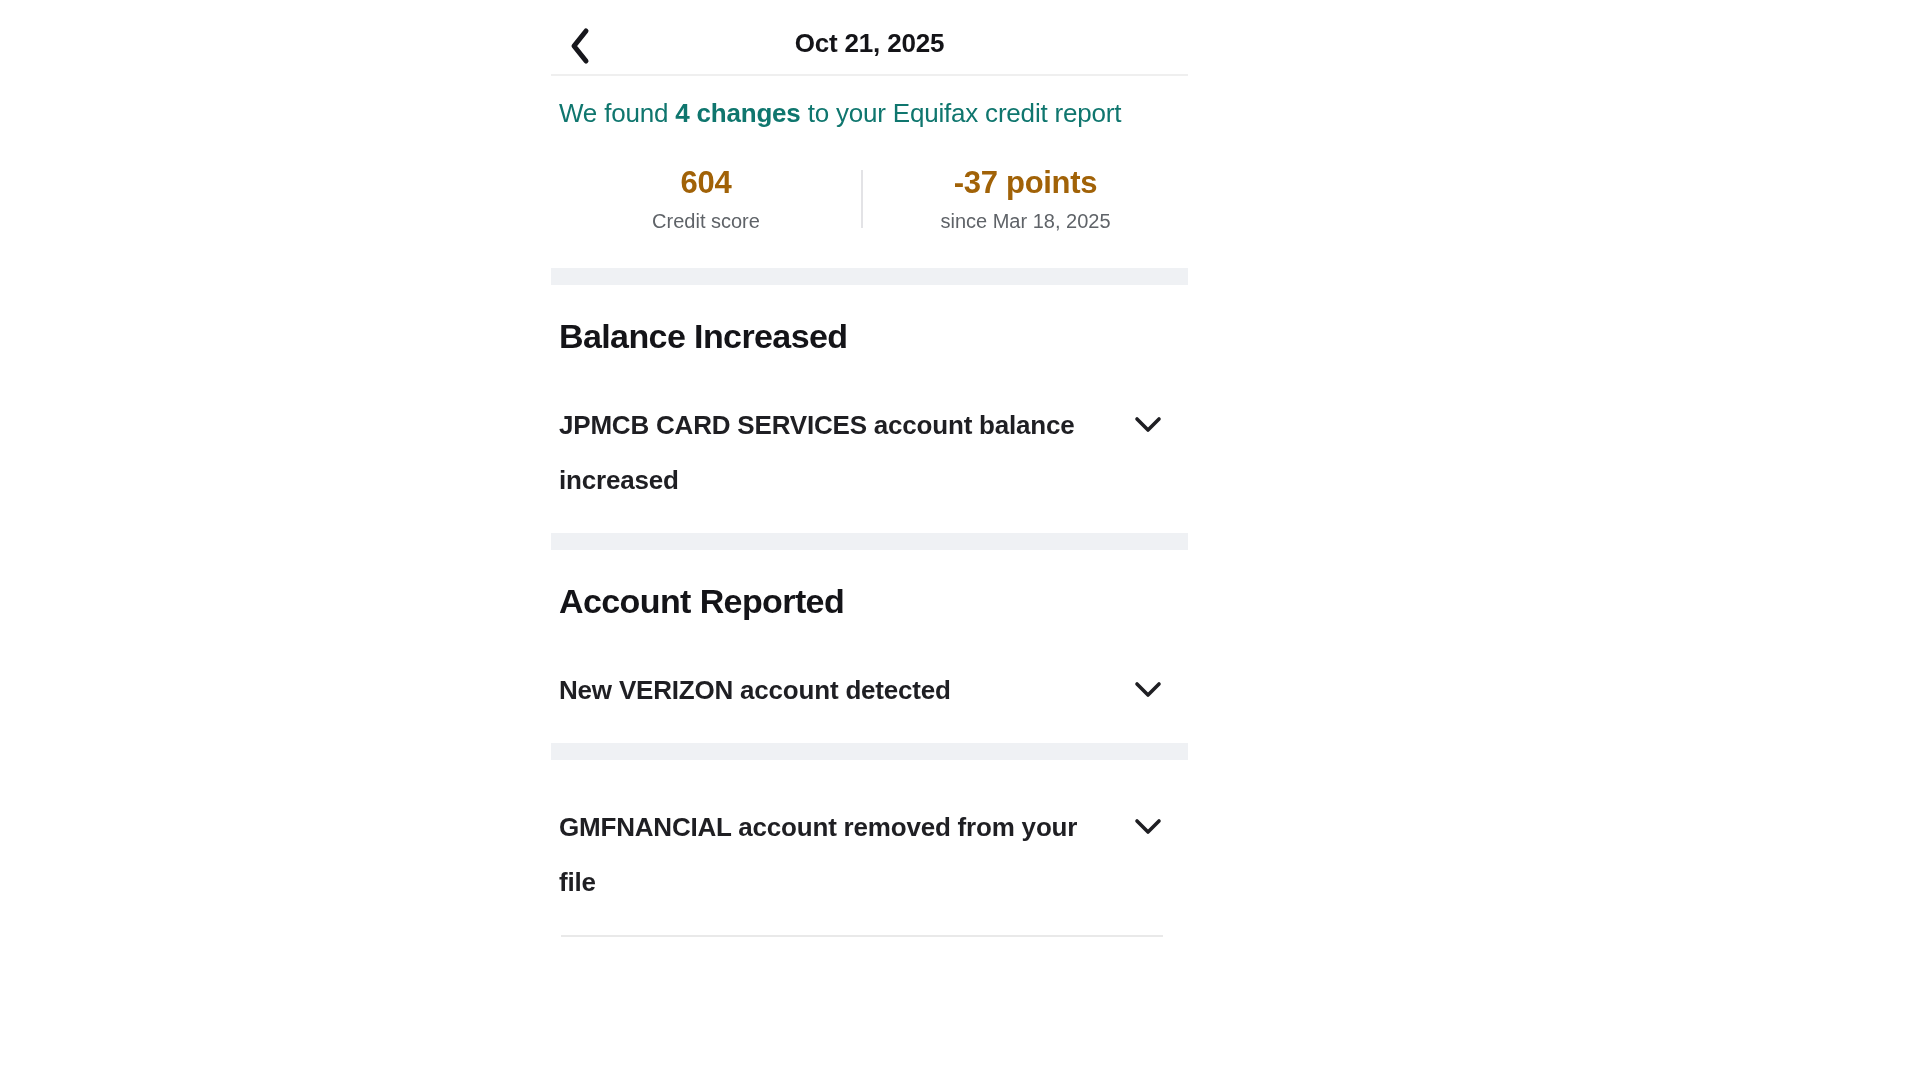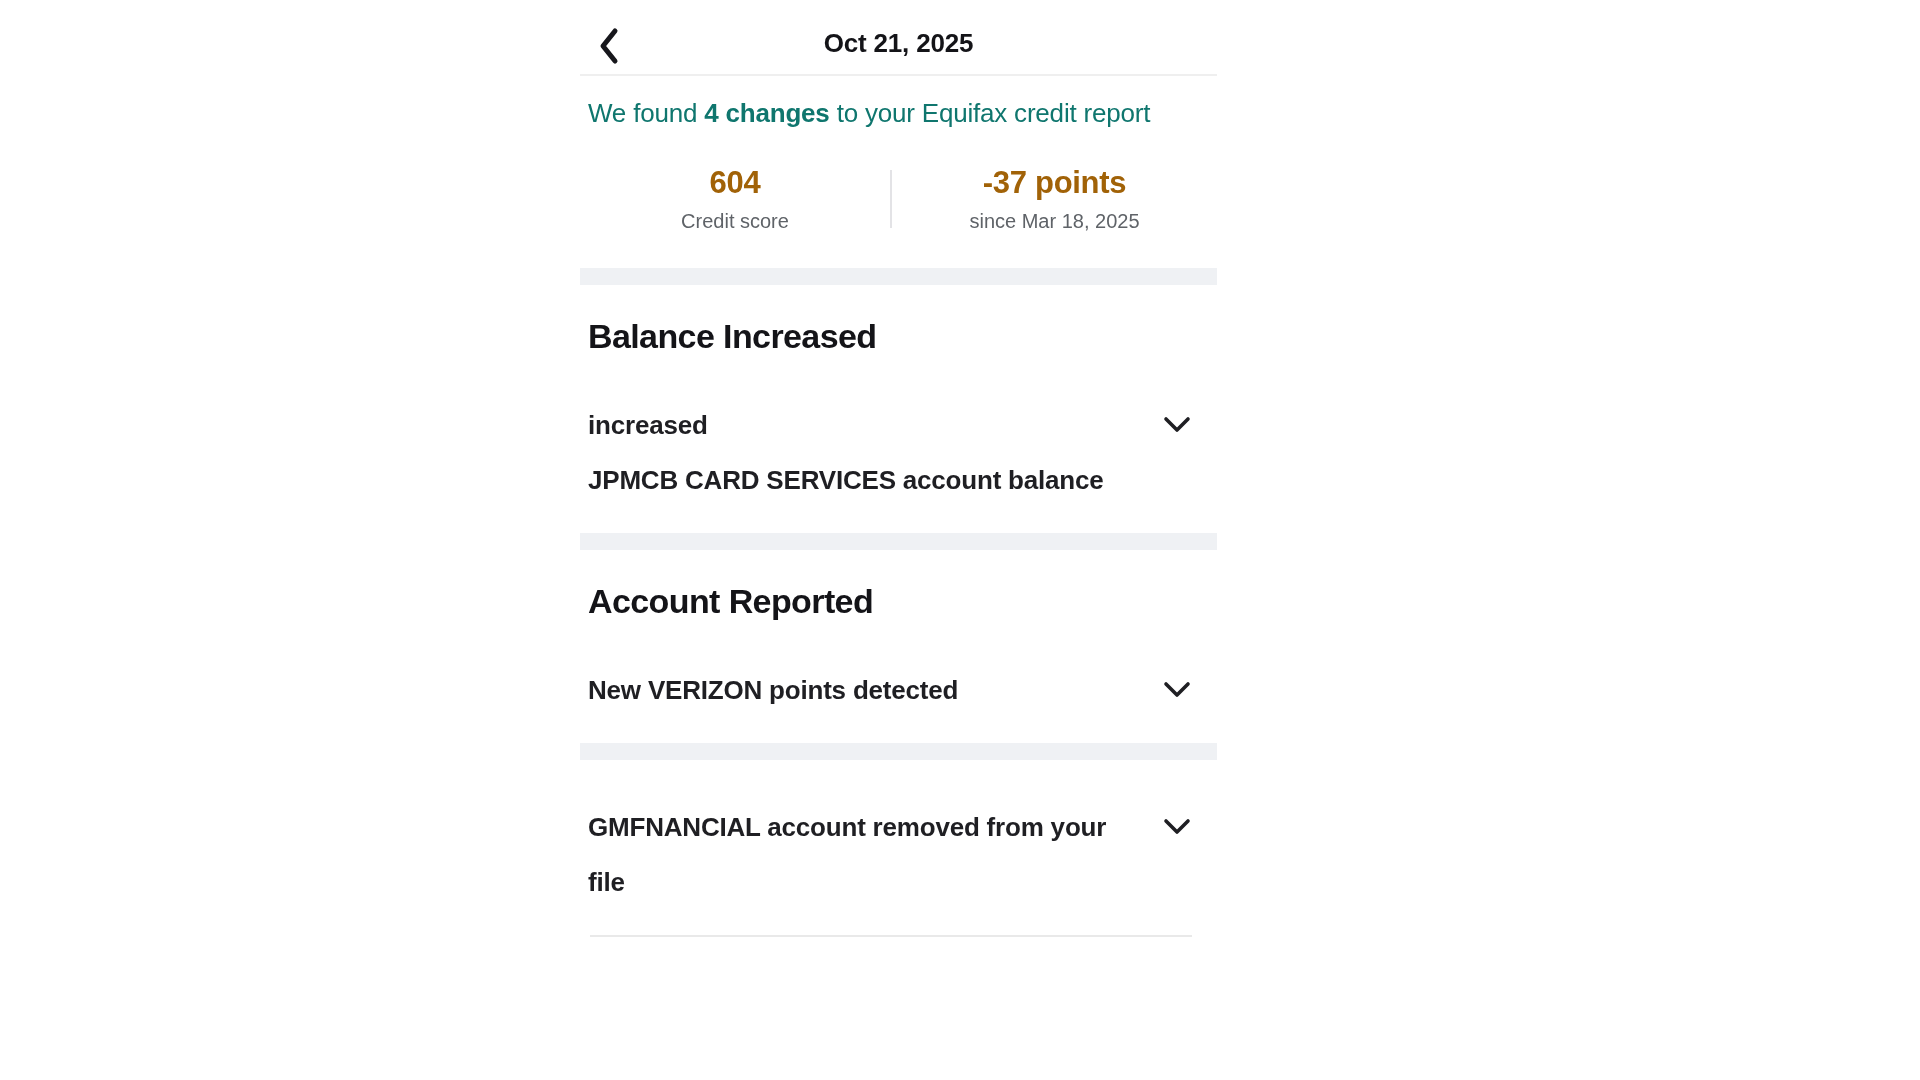--- a/index.html
+++ b/index.html
@@ -1,18 +1,18 @@
 <!DOCTYPE html>
 <html><head>
 <meta charset="utf-8">
 <style>
   * { margin:0; padding:0; box-sizing:border-box; }
   html,body { width:1920px; height:1080px; background:#ffffff; overflow:hidden;
               font-family:"Liberation Sans", sans-serif; color:#1b1b1f; }
-  .phone-col { position:absolute; left:580px; top:0; width:637px; height:936px; background:#ffffff; }
+  .phone-col { position:absolute; left:551px; top:0; width:637px; height:936px; background:#ffffff; }
 
   
   .app-header { position:relative; height:76px; display:flex; align-items:center;
                 justify-content:center; padding-top:12px; border-bottom:2px solid #efefef; }
   .back-btn { position:absolute; left:14px; top:27px; width:28px; height:40px;
               display:flex; align-items:center; justify-content:center; cursor:pointer; background:none; border:none; }
   .hdr-title { font-size:26px; font-weight:700; letter-spacing:-0.2px; color:#141418; }
 
   
   .intro { margin-top:18px; padding-left:8px; font-size:26px; line-height:38px;
@@ -70,36 +70,36 @@
       <div class="score-val">-37 points</div>
       <div class="score-lbl">since Mar 18, 2025</div>
     </div>
   </div>
 
   <div class="bar"></div>
 
   <div class="sec-title">Balance Increased</div>
   <div class="change-row">
     <div class="row-text">
+      <div>JPMCB CARD SERVICES account balance</div>
       <div>increased</div>
-      <div>JPMCB CARD SERVICES account balance</div>
     </div>
     <span class="chev">
       <svg width="28" height="18" viewBox="0 0 28 18">
           <path d="M3 3 L14 14 L25 3" fill="none" stroke="#1f1f23" stroke-width="3.6" stroke-linecap="round" stroke-linejoin="round"></path>
         </svg>
     </span>
   </div>
 
   <div class="bar mid"></div>
 
   <div class="sec-title">Account Reported</div>
   <div class="change-row">
     <div class="row-text">
-      <div>New VERIZON points detected</div>
+      <div>New VERIZON account detected</div>
     </div>
     <span class="chev">
       <svg width="28" height="18" viewBox="0 0 28 18">
           <path d="M3 3 L14 14 L25 3" fill="none" stroke="#1f1f23" stroke-width="3.6" stroke-linecap="round" stroke-linejoin="round"></path>
         </svg>
     </span>
   </div>
 
   <div class="bar mid"></div>
 

